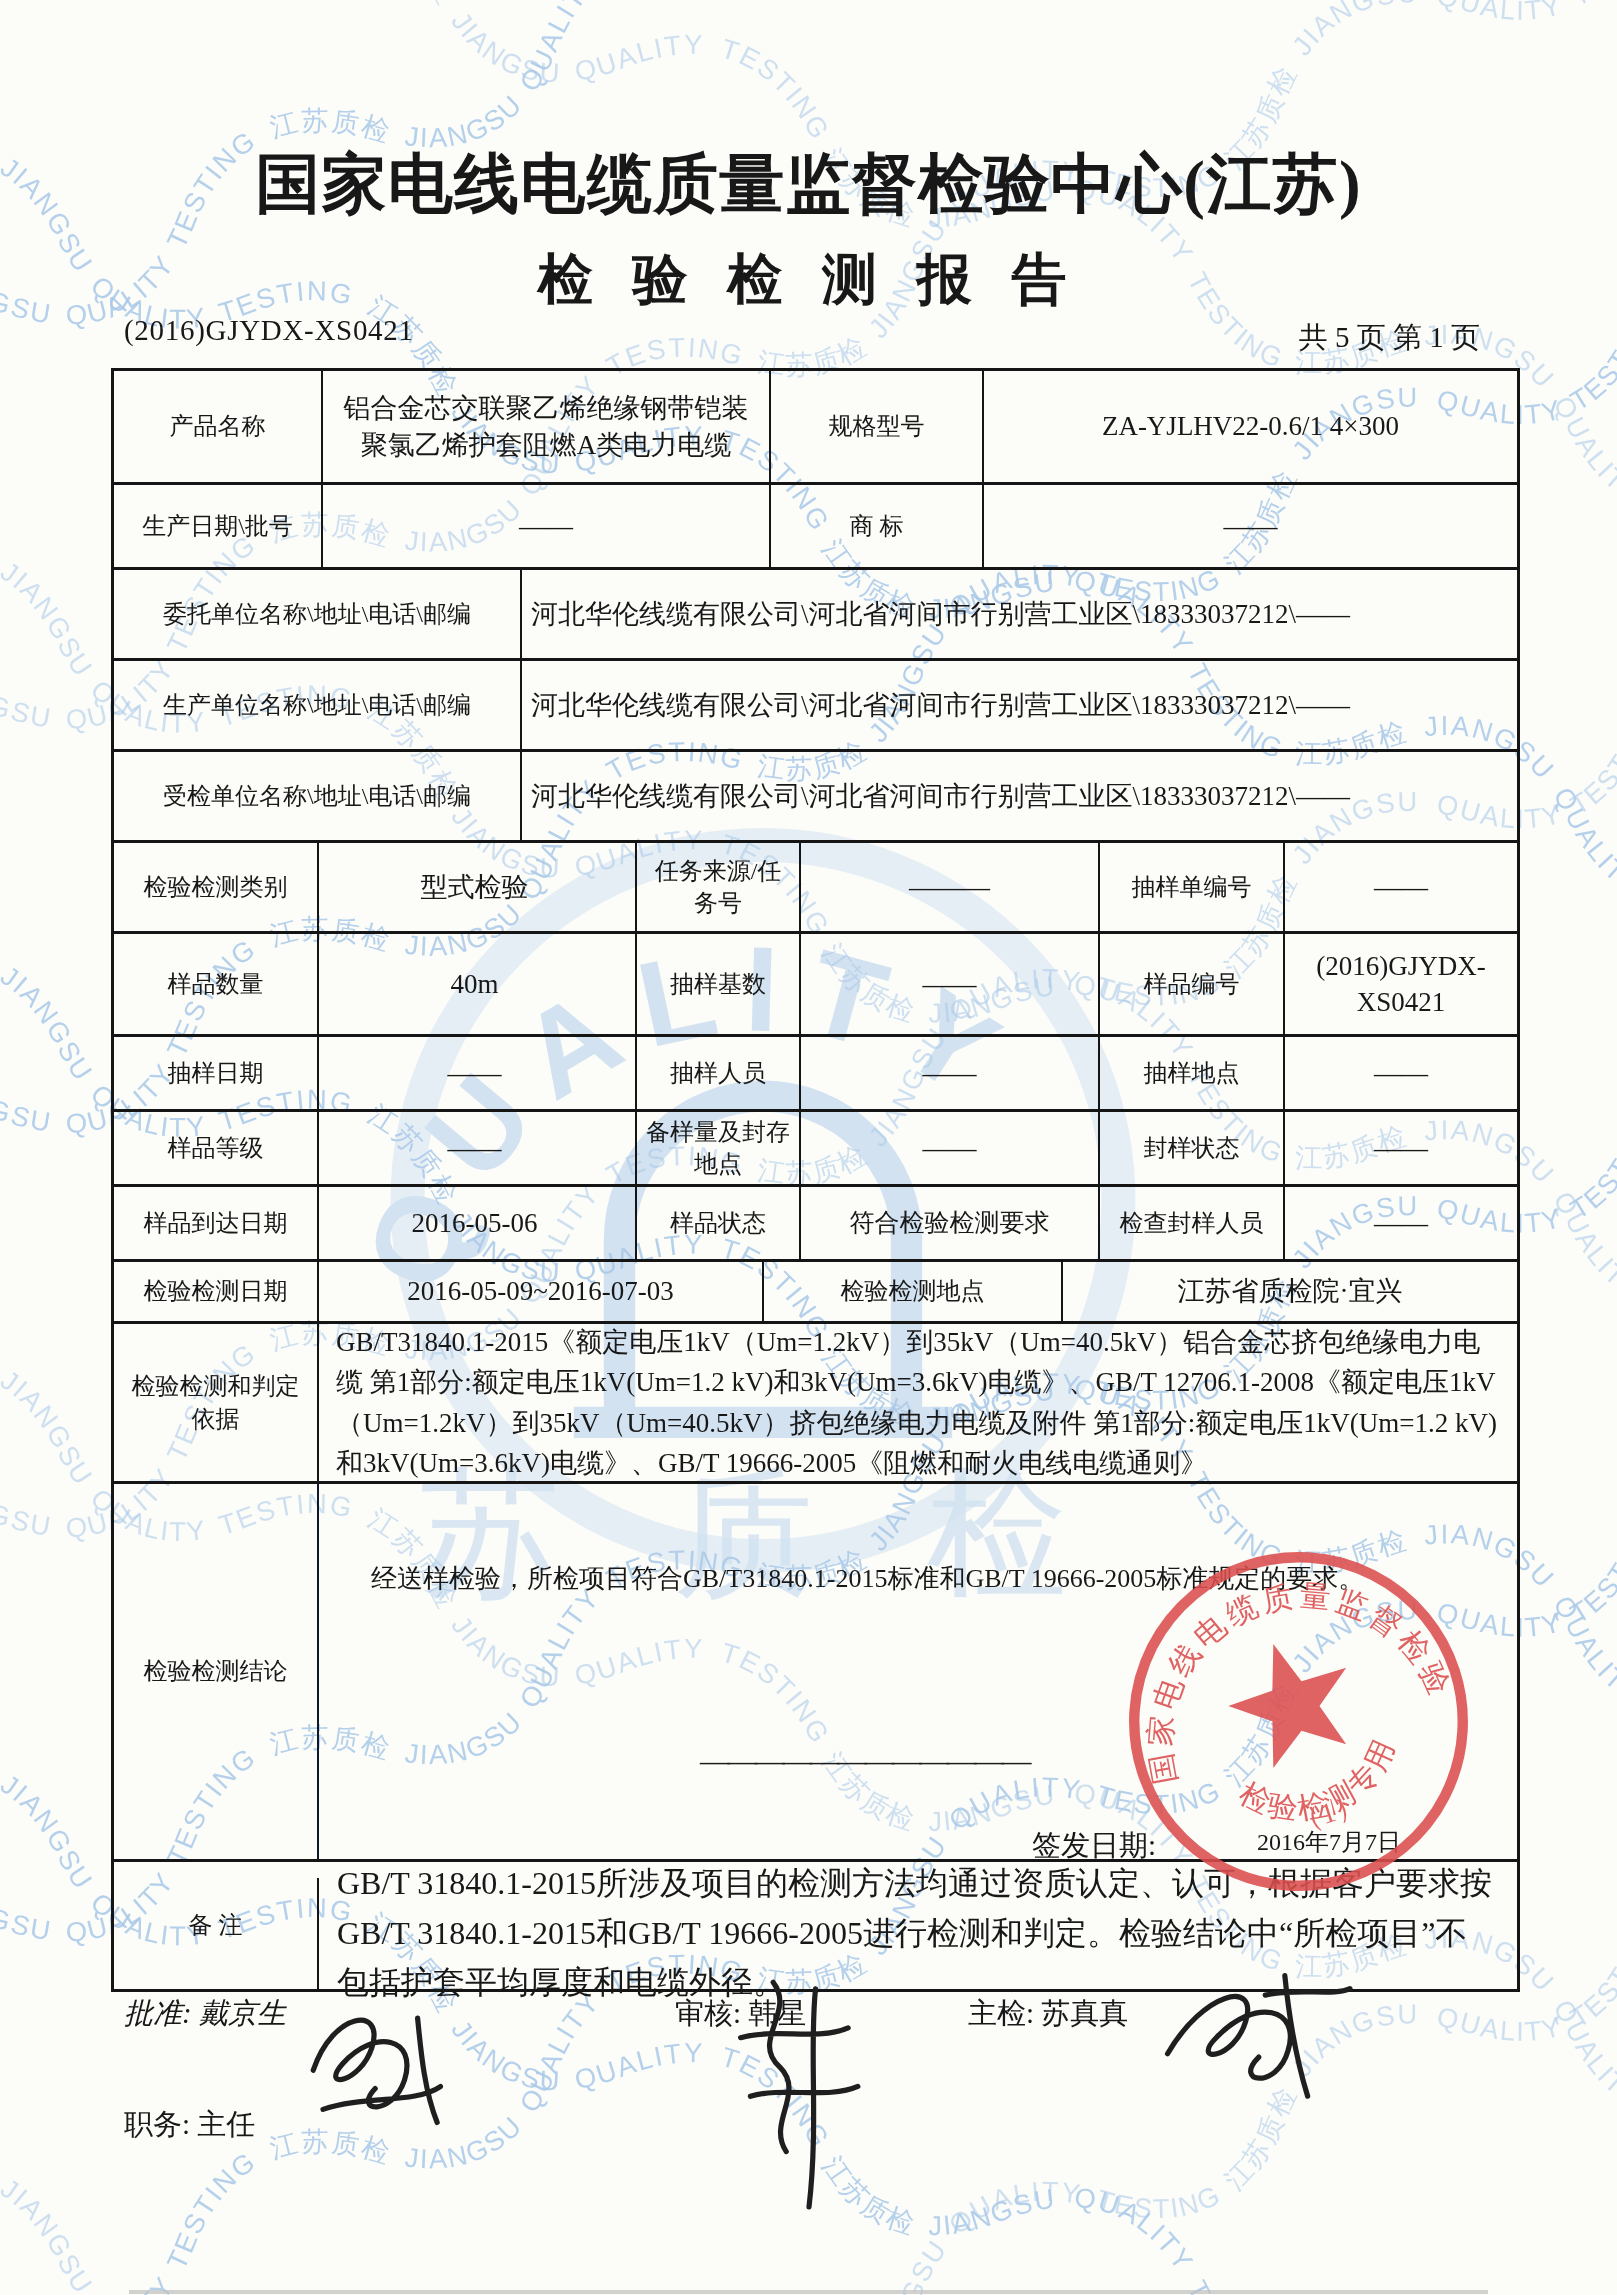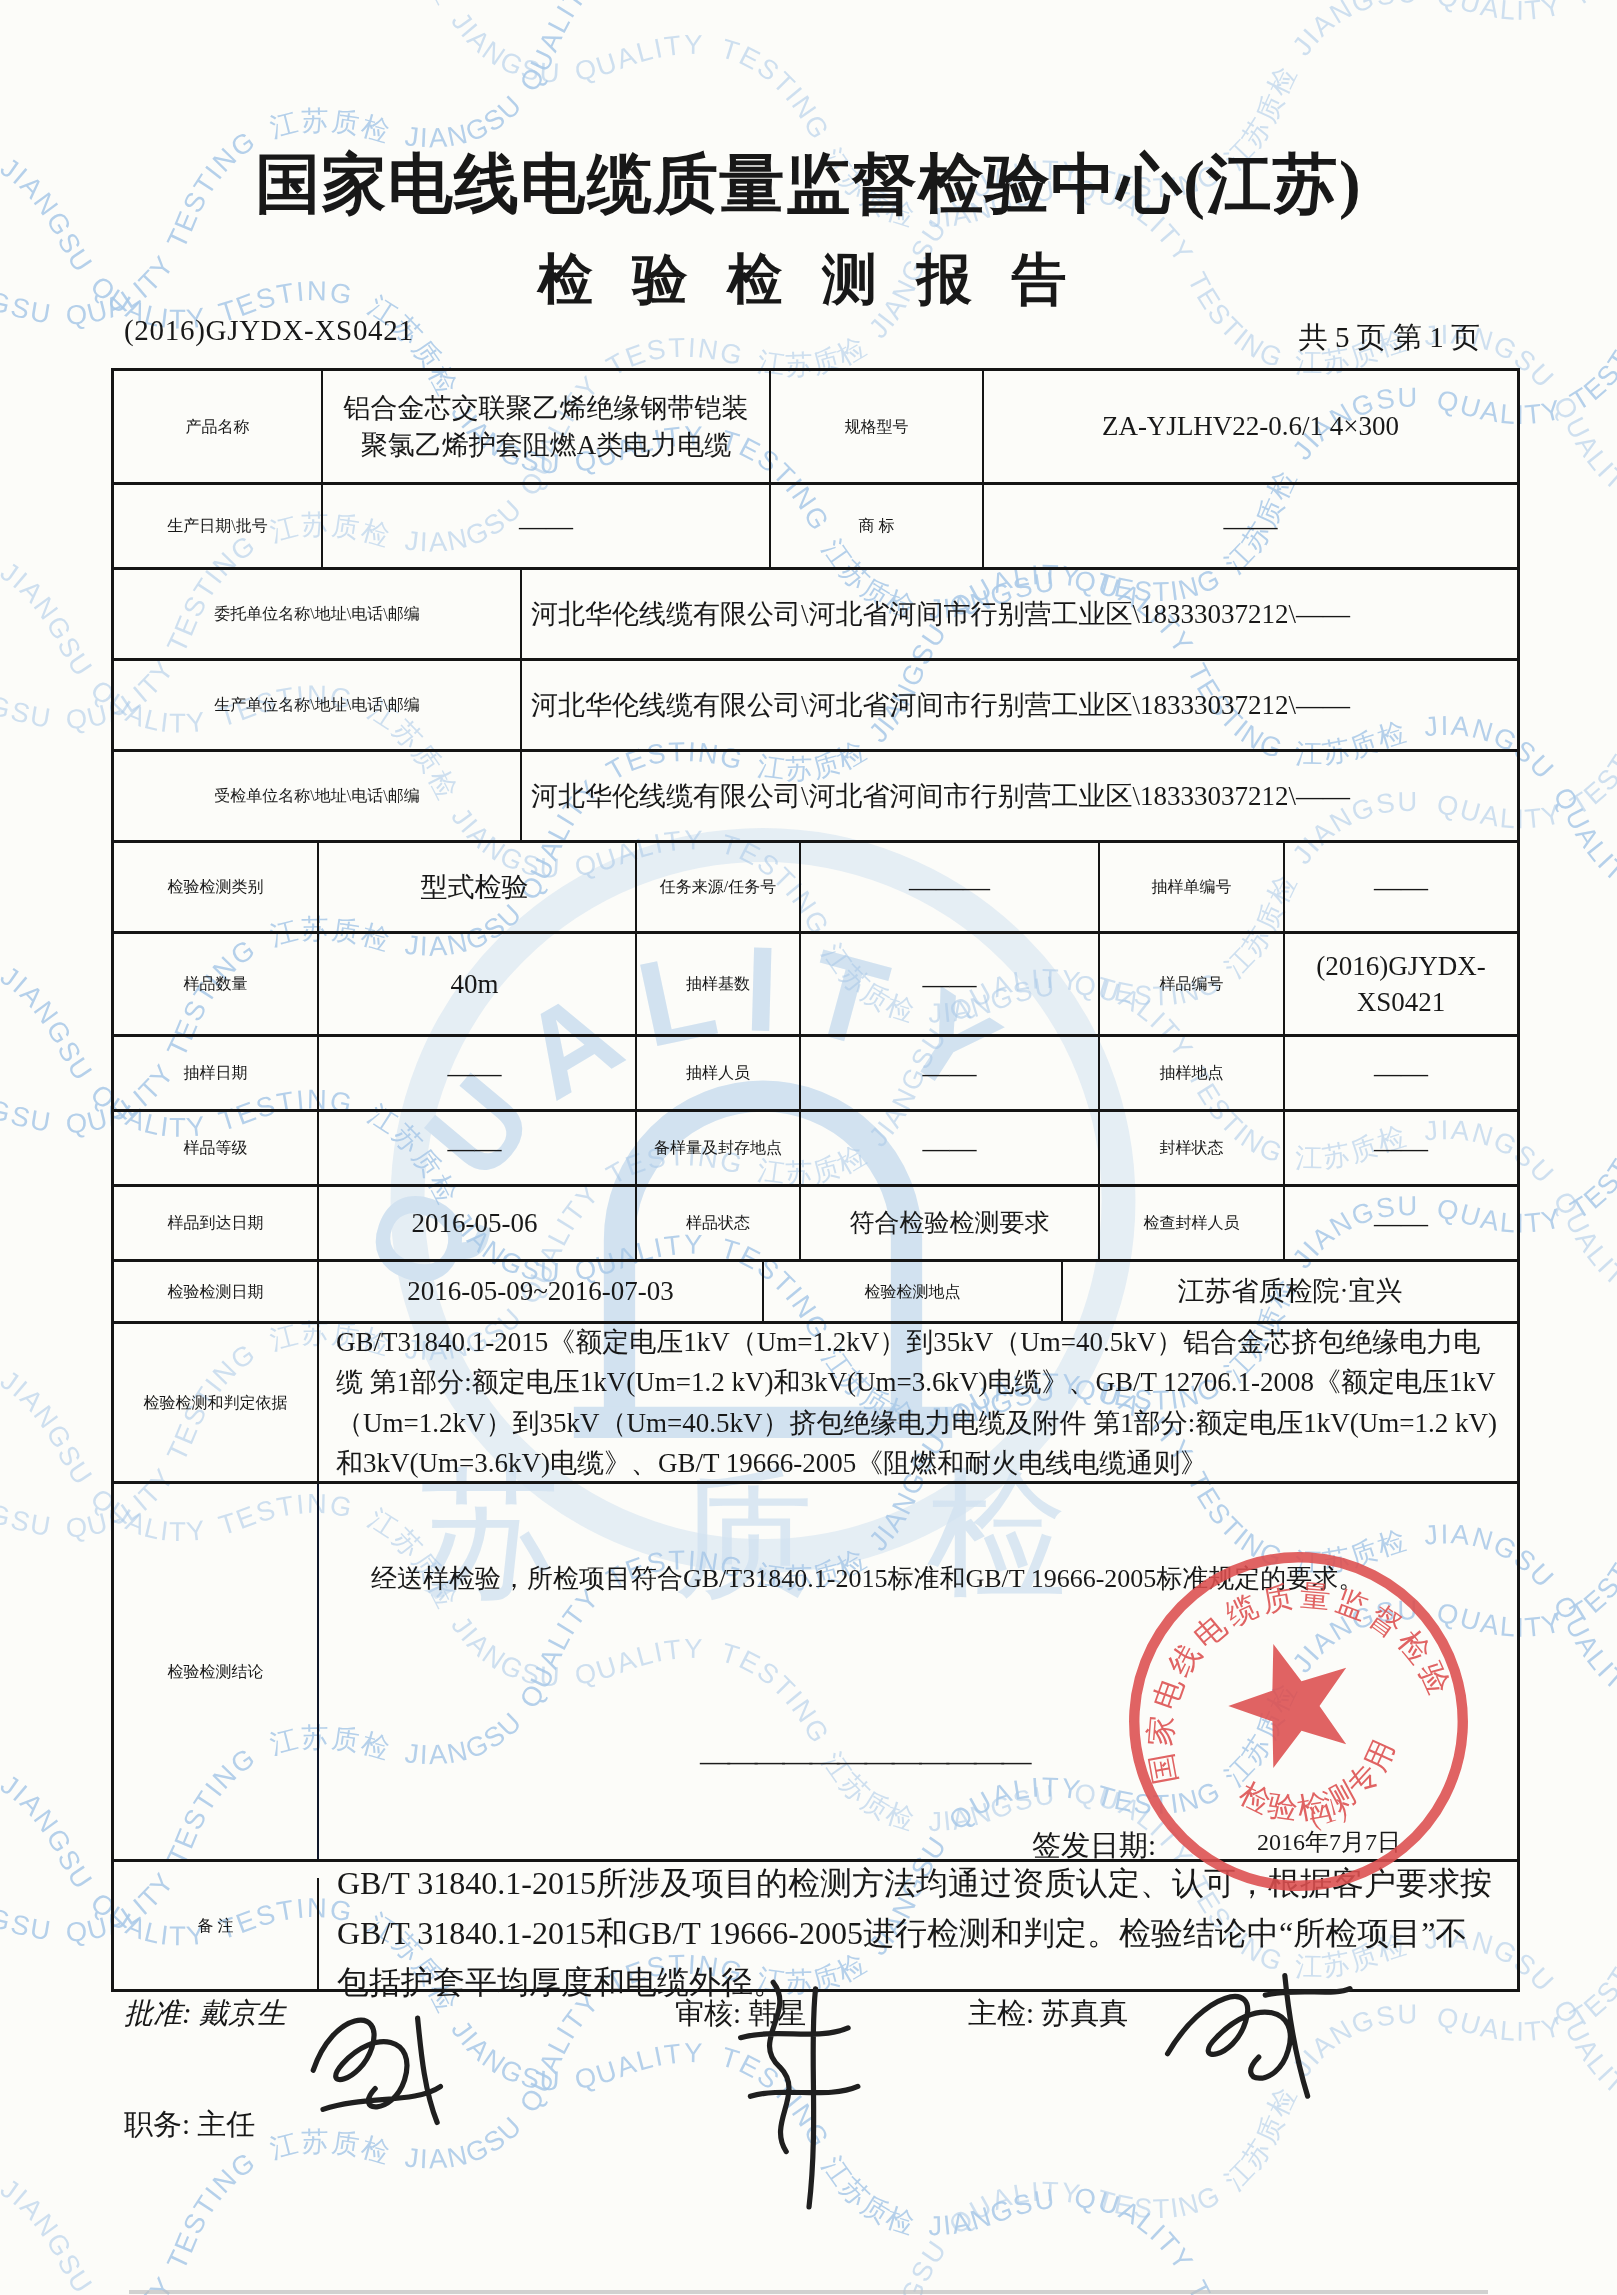--- a/index.html
+++ b/index.html
@@ -29,21 +29,21 @@
   .page-info{position:absolute; right:137px; top:318px; font-size:29px; z-index:2;}
   
   .rtable{position:absolute; left:111px; top:368px; width:1409px; z-index:2;
           border:3.9px solid #151515; box-sizing:border-box; background:transparent;}
   .trow{display:flex; border-top:3.3px solid #151515; box-sizing:border-box;}
   .trow:first-child{border-top:none;}
   .cell{border-left:2px solid #151515; box-sizing:border-box;
         display:flex; align-items:center; justify-content:center;
         text-align:center; font-size:27px; line-height:1.35; padding:3.9px 9px;}
   .cell:first-child{border-left:none;}
-  .cell.lbl{font-size:16px;}
+  .cell.lbl{font-size:24px;}
   .cell.left{justify-content:flex-start; text-align:left;padding-left:9px;}
   .cell.grow{flex:1 1 auto;}
   .small{font-size:25px; letter-spacing:0;}
   
   .h170{height:111px;} .h130{height:85px;} .h140{height:91px;} .h125{height:103px;}
   .h115{height:75px;} .h95{height:62px;} .h245{height:160px;} .h580{height:378px;} .h200{height:130px;}
   .basis-311{flex:0 0 203px;} .basis-432{flex:0 0 282px;padding-left:40px;} .basis-251{flex:0 0 164px;margin-left:36px;}
   .basis-458{flex:0 0 299px;} .basis-283{flex:0 0 185px;}
   .basis-318{flex:0 0 207px;} .basis-687{flex:0 0 448px;} .basis-326{flex:0 0 213px;}
   .basis-623{flex:0 0 406px;} .basis-683{flex:0 0 445px;}

